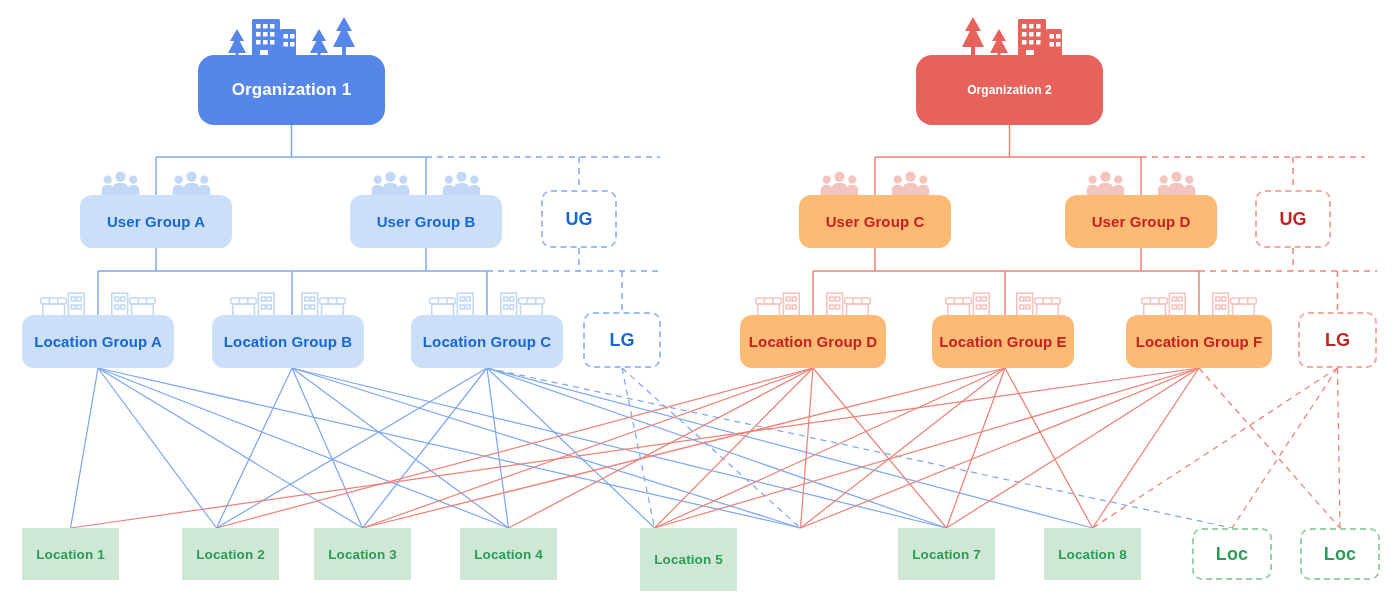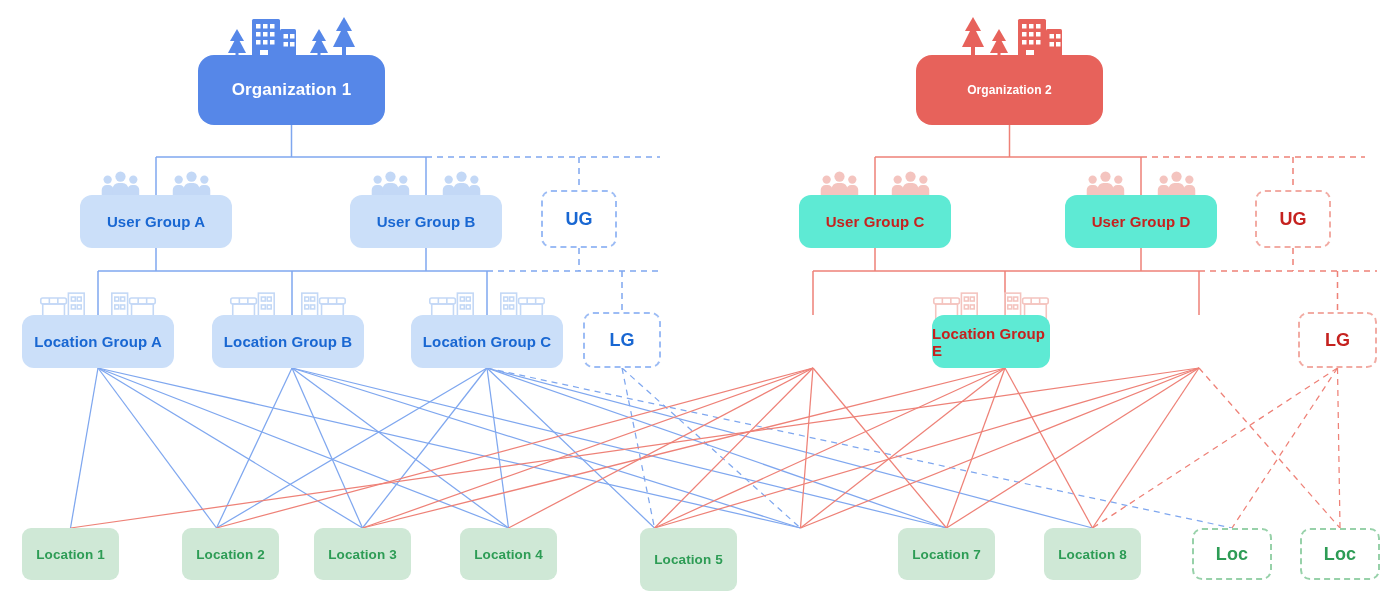--- a/index.html
+++ b/index.html
@@ -10,24 +10,24 @@
        font-weight:700;border-radius:12px;font-size:15px;letter-spacing:.1px;}
   .icon{position:absolute;left:50%;transform:translateX(-50%);}
   .icon-crowd{width:150px;height:30px;top:-25px;}
   .icon-town{width:150px;height:34px;top:-29px;}
   .icon-org{width:190px;height:46px;top:-42px;}
   .org-blue .box{background:#5687E8;color:#fff;border-radius:16px;font-size:17px;}
   .org-red  .box{background:#E7625B;color:#fff;border-radius:16px;font-size:12px;}
   .org-blue .icon{color:#5687E8;}
   .org-red  .icon{color:#E7625B;}
   .fill-blue .box{background:#CBDFF9;color:#1967D2;}
-  .fill-red  .box{background:#5eead4;color:#C5221F;}
+  .fill-red  .box{background:#fdba74;color:#C5221F;}
   .fill-blue .icon{color:#C3D8F6;}
   .fill-red  .icon{color:#F4C4BF;}
-  .fill-green .box{background:#CFE8D6;color:#2D9C55;border-radius:9px;font-size:13.5px;}
+  .fill-green .box{background:#CFE8D6;color:#2D9C55;border-radius:0;font-size:13.5px;}
   .dash .box{background:#fff;font-size:18px;border-radius:10px;}
   .dash-blue  .box{border:2px dashed #9CBCF5;color:#1967D2;}
   .dash-red   .box{border:2px dashed #F2ABA3;color:#C5221F;}
   .dash-green .box{border:2px dashed #97D1A9;color:#2D9C55;}
   .defs{position:absolute;width:0;height:0;overflow:hidden;}
 </style>
 </head>
 <body>
 
 <svg class="defs" aria-hidden="true">
@@ -283,28 +283,44 @@
       </svg>
     <div class="box">
         <span>Location Group C</span>
       </div>
   </div>
   <div class="node dash dash-blue" style="left:583px;top:312px;width:78px;height:56px">
     <div class="box">
         <span>LG</span>
       </div>
   </div>
-  <div class="node fill-red" style="left:932px;top:315px;width:118px;height:53px">
+  <div class="node fill-red" style="left:740px;top:315px;width:146px;height:53px">
+    <svg class="icon icon-town" viewBox="0 0 152 34">
+        <use href="#sym-town"></use>
+      </svg>
+    <div class="box">
+        <span>Location Group D</span>
+      </div>
+  </div>
+  <div class="node fill-red" style="left:932px;top:315px;width:142px;height:53px">
     <svg class="icon icon-town" viewBox="0 0 152 34">
         <use href="#sym-town"></use>
       </svg>
     <div class="box">
         <span>Location Group E</span>
       </div>
   </div>
+  <div class="node fill-red" style="left:1126px;top:315px;width:146px;height:53px">
+    <svg class="icon icon-town" viewBox="0 0 152 34">
+        <use href="#sym-town"></use>
+      </svg>
+    <div class="box">
+        <span>Location Group F</span>
+      </div>
+  </div>
   <div class="node dash dash-red" style="left:1298px;top:312px;width:79px;height:56px">
     <div class="box">
         <span>LG</span>
       </div>
   </div>
 
   <div class="node fill-green n-loc" style="left:22px;top:528px;width:97px;height:52px">
     <div class="box">
         <span>Location 1</span>
       </div>

